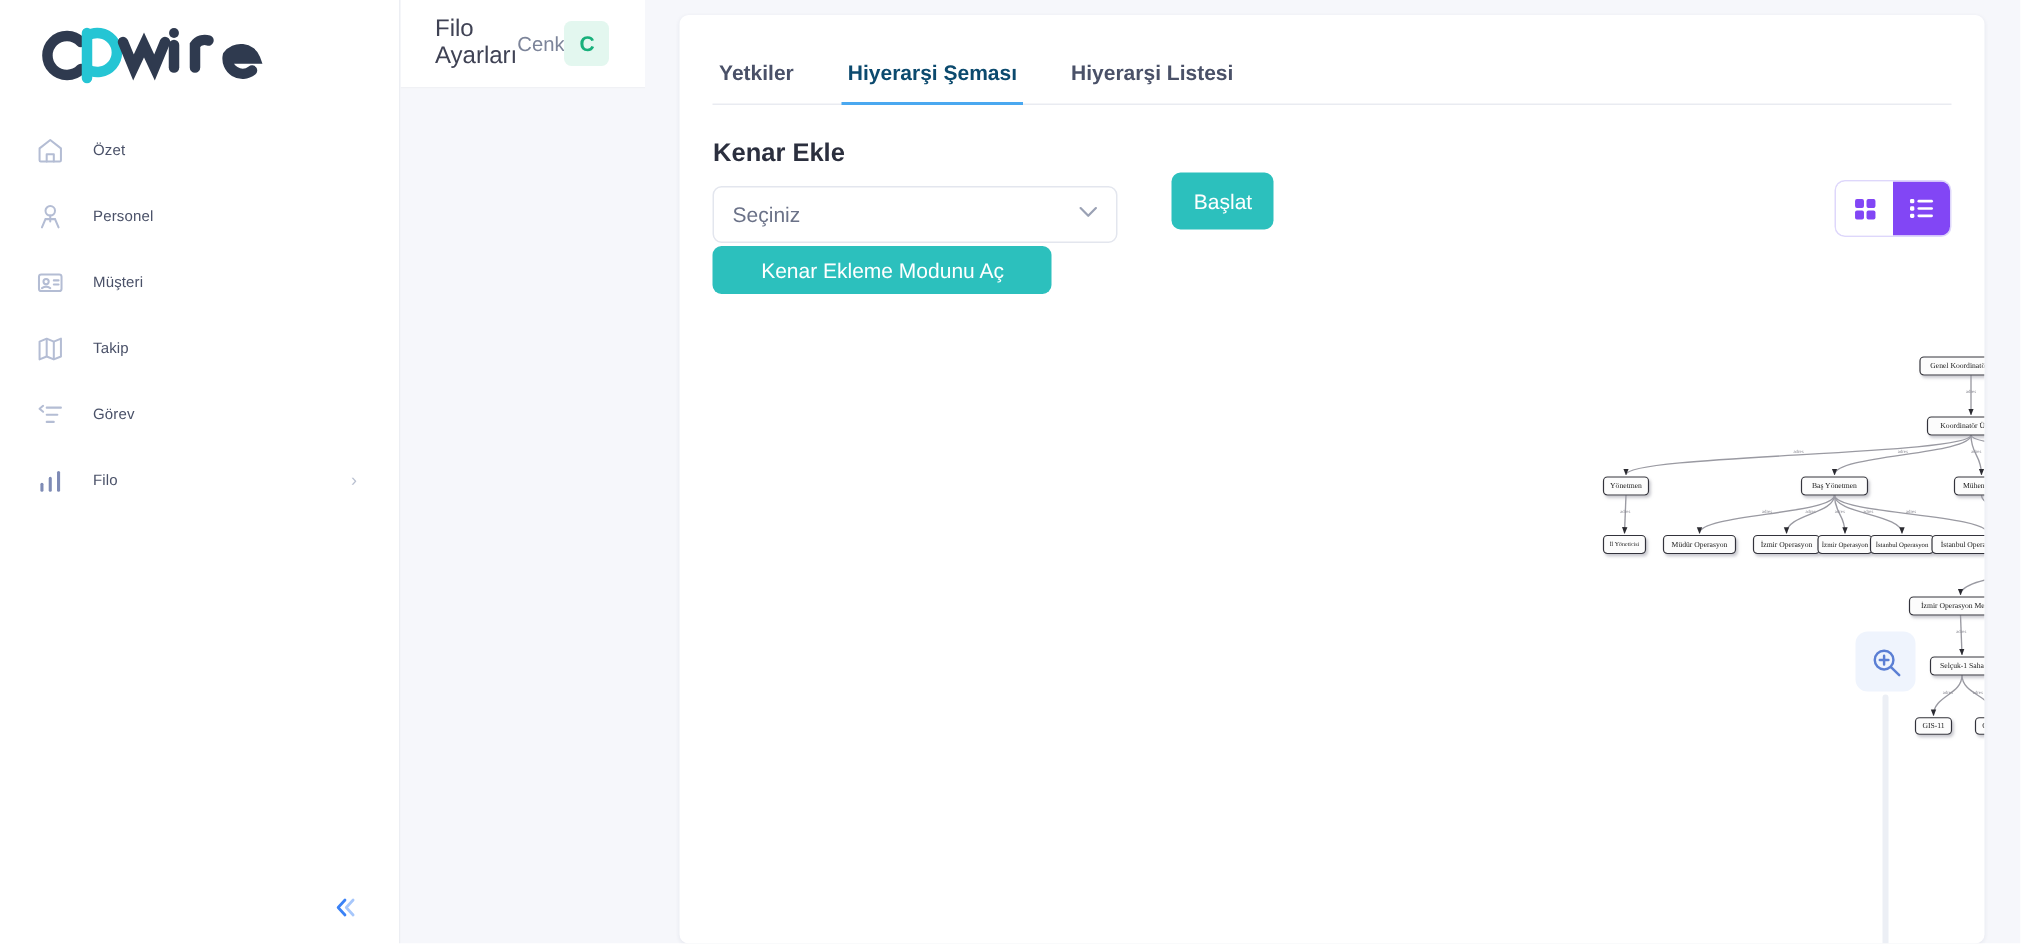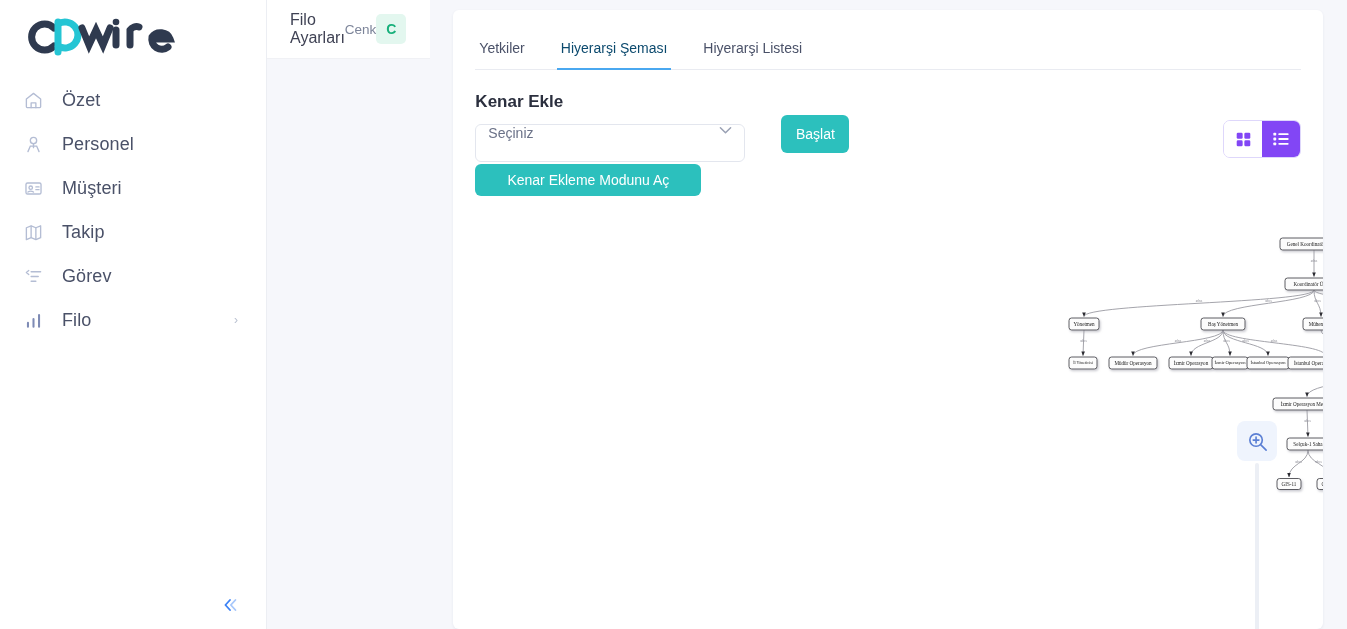--- a/index.html
+++ b/index.html
@@ -29,21 +29,21 @@
     display: flex; align-items: center;
     height: 44px; padding: 0 20px 0 22px;
     cursor: pointer; position: relative;
   }
   .nav-item .nav-ico {
     width: 22px; height: 22px;
     display: flex; align-items: center; justify-content: center;
     flex: 0 0 22px; margin-right: 18px;
   }
   .nav-item .nav-label {
-    font-size: 18px; color: #4a5168; letter-spacing: .1px;
+    font-size: 10px; color: #4a5168; letter-spacing: .1px;
   }
   .nav-item .nav-chev {
     position: absolute; right: 28px; color: #b9c0d0; font-size: 12px; line-height: 1;
   }
   .collapse-btn {
     position: absolute; left: 214px; bottom: 8px;
     width: 32px; height: 32px;
     display: flex; align-items: center; justify-content: center;
     cursor: pointer; color: #3b82f6; font-size: 17px;
   }
@@ -78,34 +78,34 @@
     box-shadow: 0 1px 3px rgba(30,40,80,.07);
     height: 100%;
     padding: 0 22px;
     position: relative;
     overflow: hidden;
   }
 
   .tabs { display: flex; gap: 28px; border-bottom: 1px solid #e9ebf1; padding-top: 30px; }
   .tab {
     font-size: 14px; color: #4a5168; padding: 0 4px 13px 4px;
-    cursor: pointer; position: relative; white-space: nowrap;
+    cursor: pointer; position: relative; white-space: nowrap; font-weight: bold;
   }
   .tab.active { color: #0c4a6e; }
   .tab.active::after {
     content: ""; position: absolute; left: 0; right: 0; bottom: -1px;
     height: 2px; background: #4aa8f0;
   }
 
   .panel-row { display: flex; padding-top: 22px; }
   .left-panel { width: 270px; flex: 0 0 270px; }
   .section-title { font-size: 17px; font-weight: 700; color: #2b2f3e; margin-bottom: 12px; }
   .select-box {
     height: 38px; border: 1px solid #e3e6ee; border-radius: 6px;
-    display: flex; align-items: flex-start; padding: 0 12px;
+    display: flex; align-items: center; padding: 0 12px;
     font-size: 14px; color: #6b7288; cursor: pointer; background: #fff;
   }
   .select-box .chev { margin-left: auto; color: #9aa1b4; font-size: 11px; }
   .btn {
     border: none; border-radius: 6px; cursor: pointer;
     font-family: inherit; color: #fff; background: #2cc0bd;
     font-size: 14px;
   }
   .btn-edge-mode {
     width: 226px; height: 32px; margin-top: 2px; display:block;

